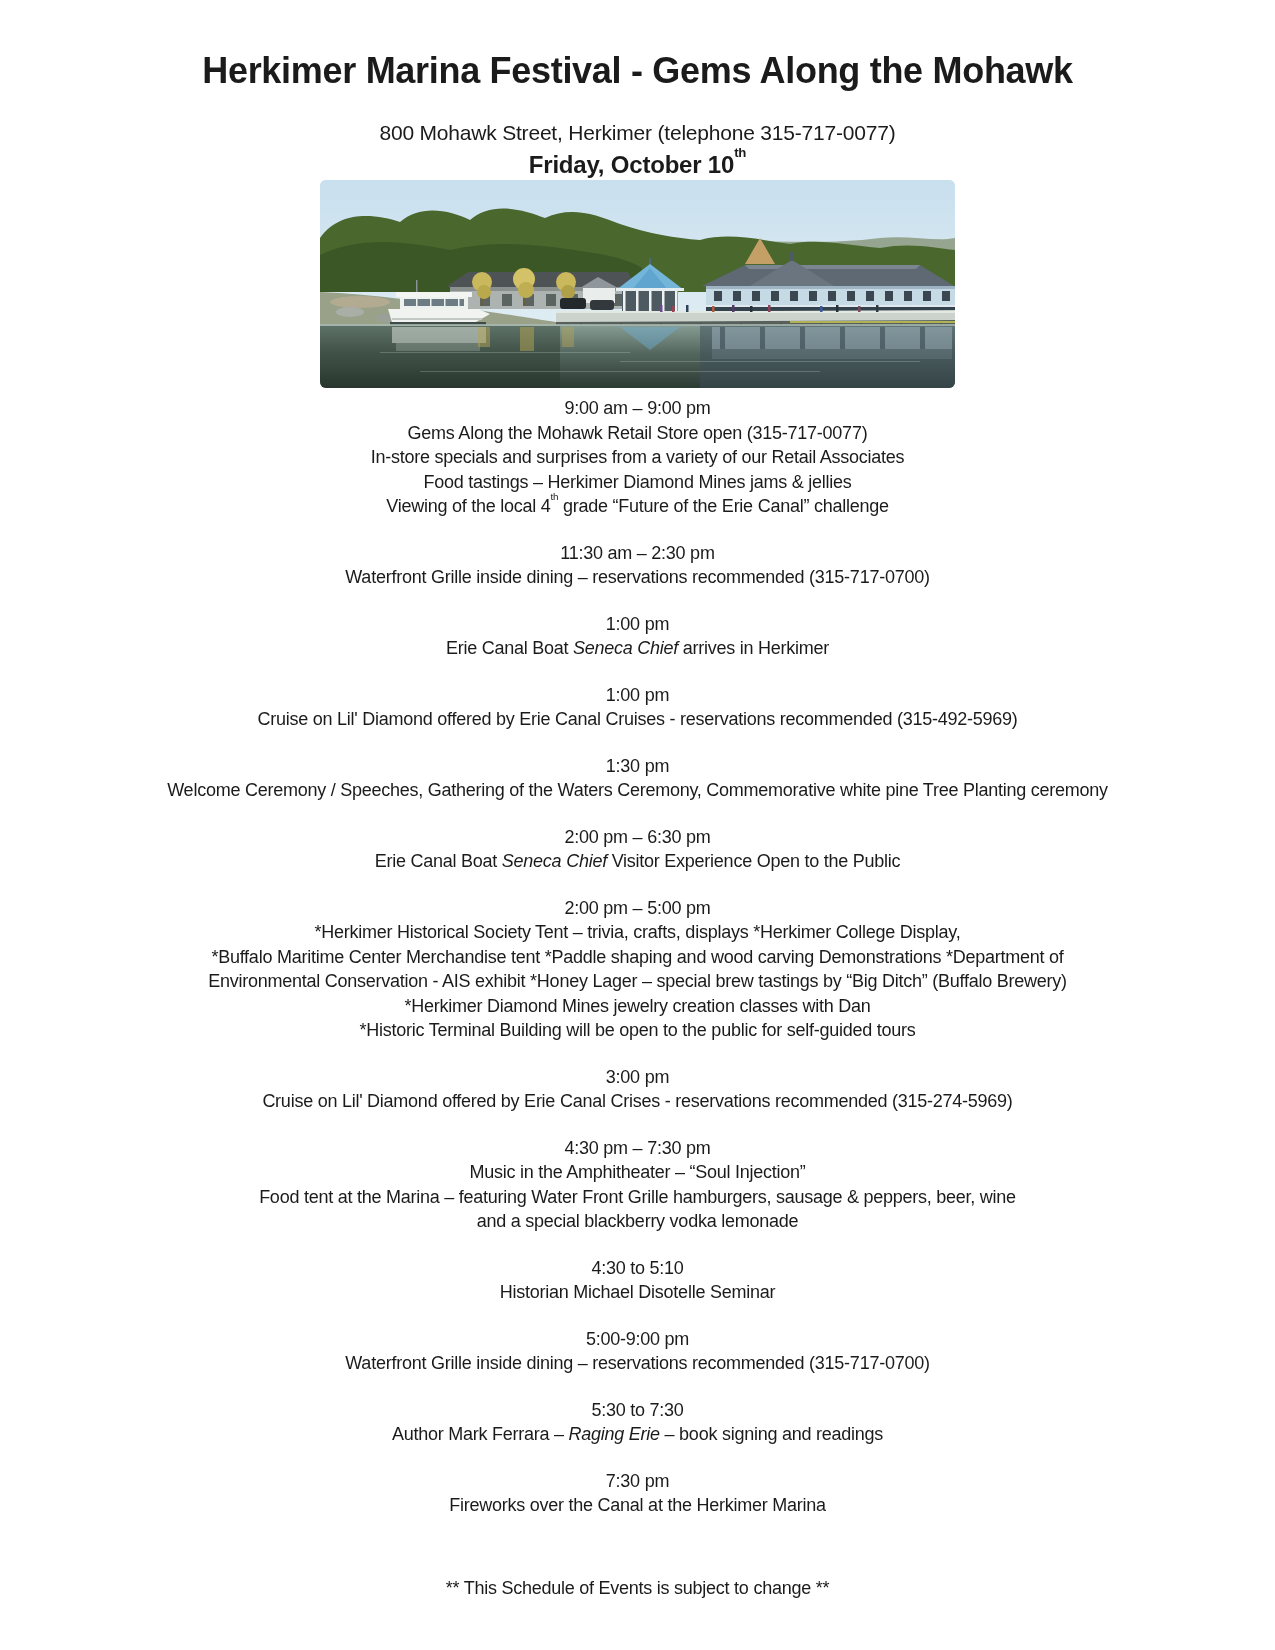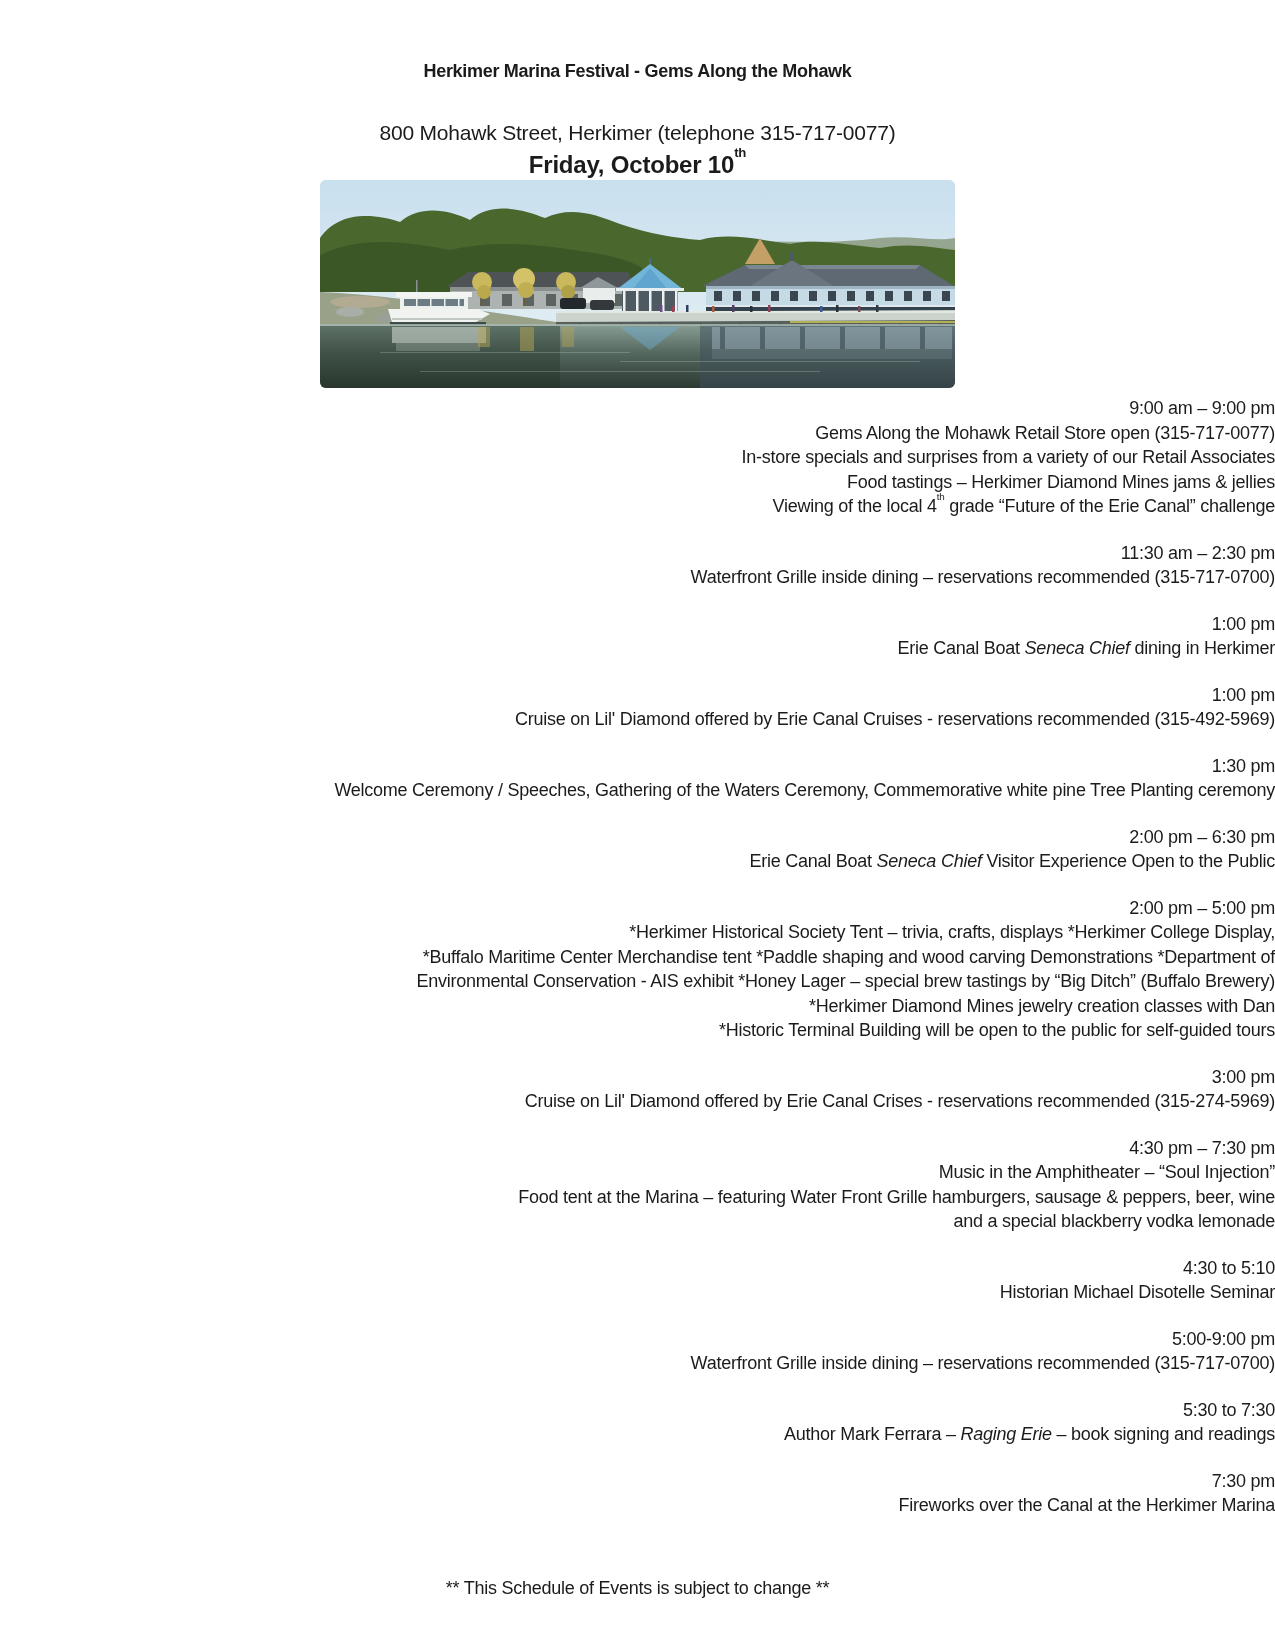--- a/index.html
+++ b/index.html
@@ -9,21 +9,21 @@
     font-family: "Liberation Sans", sans-serif;
     color: #1b1b1b;
     overflow: hidden;
   }
   .page {
     width: 1275px; height: 1650px;
     padding-top: 54px;
     text-align: center;
   }
   .title {
-    font-size: 18px;
+    font-size: 36px;
     font-weight: 700;
     letter-spacing: -0.3px;
     line-height: 34px;
     margin-bottom: 20px;
   }
   .subtitle {
     font-size: 21px;
     font-weight: 400;
     letter-spacing: -0.2px;
     line-height: 26px;
@@ -45,21 +45,21 @@
     overflow: hidden;
     background: #cde2ee;
   }
   .photo svg { display: block; width: 100%; height: 100%; }
   .schedule {
     font-size: 18px;
     line-height: 24.5px;
     letter-spacing: -0.25px;
   }
   .event { margin-bottom: 22px; }
-  .time, .line { white-space: nowrap; text-align: right; }
+  .time, .line { white-space: nowrap; }
   em { }
   .footer {
     font-size: 18px;
     letter-spacing: -0.25px;
     margin-top: 60px;
     white-space: nowrap;
   }
 </style>
 </head>
 <body>
@@ -255,21 +255,21 @@
         <div class="line"><span>In-store specials and surprises from a variety of our Retail Associates</span></div>
         <div class="line"><span>Food tastings – Herkimer Diamond Mines jams &amp; jellies</span></div>
         <div class="line"><span>Viewing of the local 4</span><sup>th</sup><span> grade “Future of the Erie Canal” challenge</span></div>
       </div>
       <div class="event">
         <div class="time">11:30 am – 2:30 pm</div>
         <div class="line"><span>Waterfront Grille inside dining – reservations recommended (315-717-0700)</span></div>
       </div>
       <div class="event">
         <div class="time">1:00 pm</div>
-        <div class="line"><span>Erie Canal Boat </span><em>Seneca Chief</em><span> dining in Herkimer</span></div>
+        <div class="line"><span>Erie Canal Boat </span><em>Seneca Chief</em><span> arrives in Herkimer</span></div>
       </div>
       <div class="event">
         <div class="time">1:00 pm</div>
         <div class="line"><span>Cruise on Lil' Diamond offered by Erie Canal Cruises - reservations recommended (315-492-5969)</span></div>
       </div>
       <div class="event">
         <div class="time">1:30 pm</div>
         <div class="line"><span>Welcome Ceremony / Speeches, Gathering of the Waters Ceremony, Commemorative white pine Tree Planting ceremony</span></div>
       </div>
       <div class="event">

